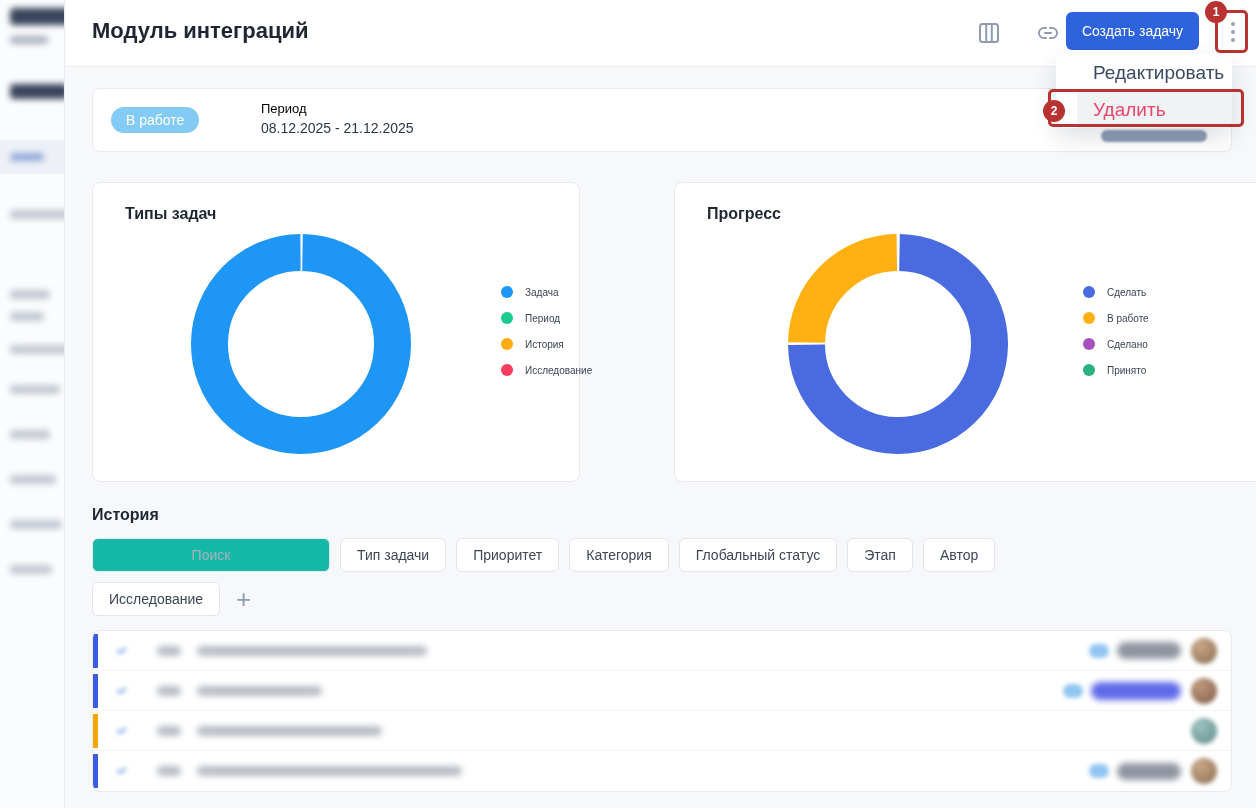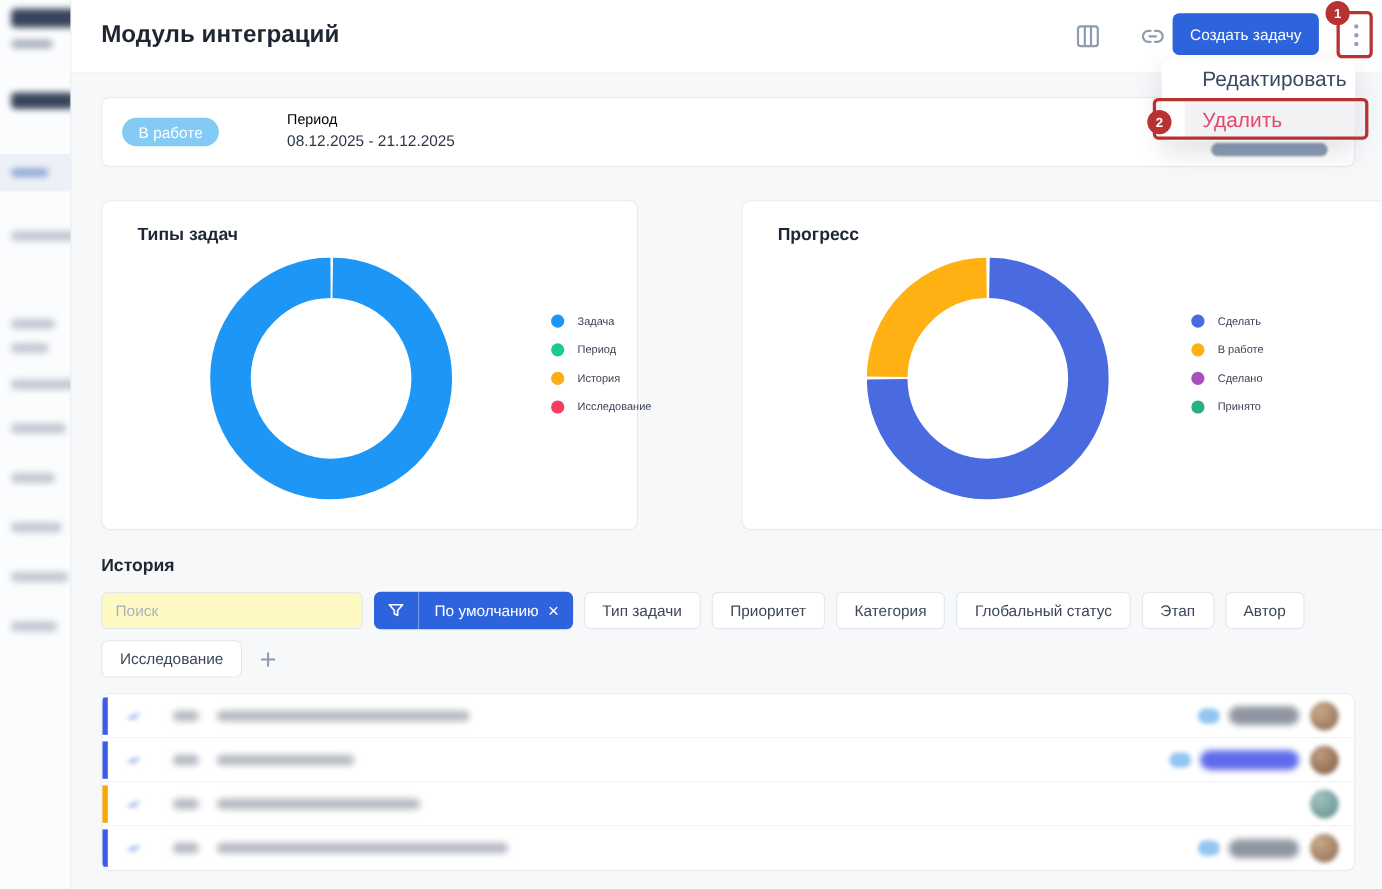--- a/index.html
+++ b/index.html
@@ -33,21 +33,21 @@
   .chart-card { top:182px; height:300px; }
   .chart-title { position:absolute; left:32px; top:22px; font-size:16px; font-weight:600; color:#1F2633; }
   .donut { position:absolute; width:220px; height:220px; }
   .legend { position:absolute; width:150px; }
   .lg-item { display:flex; align-items:center; height:26px; gap:12px; font-size:10px; color:#3A4354; }
   .dot { width:12px; height:12px; border-radius:50%; flex:none; }
 
   
   #tasks-heading { position:absolute; left:92px; top:506px; font-size:16px; font-weight:600; color:#1F2633; }
   .frow { position:absolute; display:flex; gap:10px; align-items:center; }
-  #search-input { width:238px; height:34px; border:1px solid #E3E6EC; border-radius:6px; padding:0 12px; font-size:14px; font-family:inherit; color:#2B3648; background:#fef9c3; }
+  #search-input { width:238px; height:34px; border:1px solid #E3E6EC; border-radius:6px; padding:0 12px; font-size:14px; font-family:inherit; color:#2B3648; background:#14b8a6;text-align:center; }
   #search-input::placeholder { color:#A9B1BE; }
   #active-filter { display:flex; align-items:center; height:34px; background:#2E63DE; border-radius:6px; color:#fff; font-size:14px; cursor:pointer; }
   #active-filter .fun { width:40px; display:flex; align-items:center; justify-content:center; }
   #active-filter .sep { width:1px; height:34px; background:rgba(255,255,255,.35); }
   #active-filter .lab { padding:0 8px 0 14px; }
   #active-filter .x { padding-right:12px; font-size:13px; cursor:pointer; }
   .chip { height:34px; line-height:32px; padding:0 16px; background:#fff; border:1px solid #E3E6EC; border-radius:6px; font-size:14px; color:#3C4656; cursor:pointer; white-space:nowrap; }
   #add-filter { font-size:26px; color:#8F9BAE; background:none; border:none; cursor:pointer; line-height:34px; padding:0 6px; font-family:inherit; }
 
   
@@ -179,30 +179,20 @@
           <span class="dot" style="background: rgb(43, 177, 128);"></span>
           <span>Принято</span>
         </div>
     </div>
   </section>
 
   <h2 id="tasks-heading">История</h2>
 
   <div class="frow" style="left:92px;top:538px">
     <input id="search-input" placeholder="Поиск" style="">
-    <div id="active-filter">
-      <span class="fun">
-        <svg viewBox="0 0 24 24" width="18" height="18" fill="none" stroke="#fff" stroke-width="2" stroke-linejoin="round">
-          <path d="M4 5 h16 l-6 7 v6 l-4 -2 v-4 z"></path>
-        </svg>
-      </span>
-      <span class="sep"></span>
-      <span class="lab">По умолчанию</span>
-      <span class="x">✕</span>
-    </div>
     <button class="chip">Тип задачи</button>
     <button class="chip">Приоритет</button>
     <button class="chip">Категория</button>
     <button class="chip">Глобальный статус</button>
     <button class="chip">Этап</button>
     <button class="chip">Автор</button>
   </div>
 
   <div class="frow" style="left:92px;top:582px">
     <button class="chip">Исследование</button>

